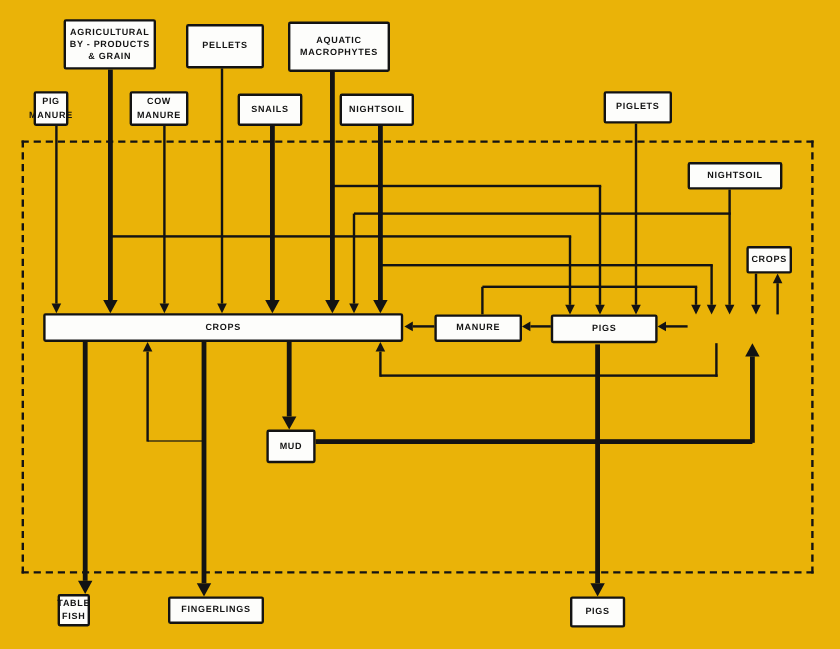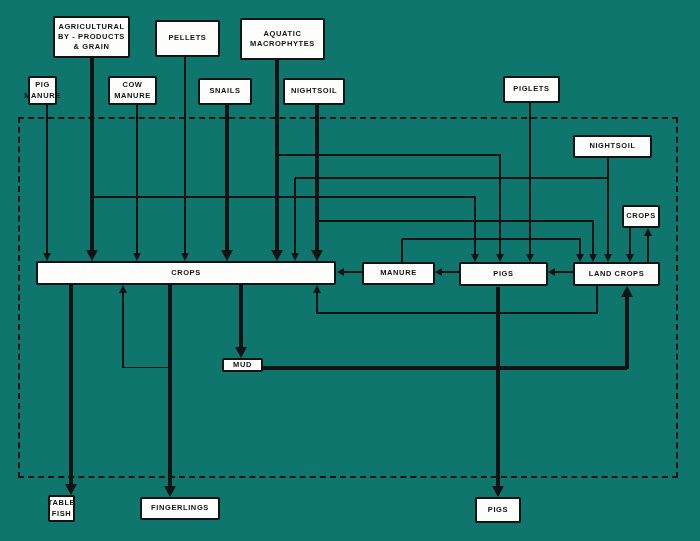--- a/index.html
+++ b/index.html
@@ -1,16 +1,16 @@
 <!DOCTYPE html>
 <html><head>
 <meta charset="utf-8">
 <style>
   html,body{margin:0;padding:0;background:#fff;}
-  #canvas{position:relative;width:700px;height:541px;background:#0f766e;overflow:hidden;
+  #canvas{position:relative;width:700px;height:541px;background:#eab308;overflow:hidden;
           font-family:"Liberation Sans",sans-serif;}
   .box{position:absolute;border:2px solid #131313;background:#fdfdfb;border-radius:2px;
        display:flex;align-items:center;justify-content:center;text-align:center;
        font-weight:bold;font-size:7.5px;line-height:1.35;letter-spacing:.6px;color:#131313;
        white-space:pre-line;box-sizing:border-box;z-index:4;}
   .boundary{position:absolute;left:18px;top:117px;width:660px;height:361px;
             border:2px dashed #131313;box-sizing:border-box;z-index:0;}
   .v,.h{position:absolute;background:#131313;z-index:1;}
   .v{width:1.5px;} .h{height:1.5px;}
   .v.tk{width:4px;} .h.tk{height:4px;}
@@ -39,22 +39,21 @@
   <div class="box" style="left:108px;top:76px;width:49px;height:29px">COW
 MANURE</div>
   <div class="box" style="left:198px;top:78px;width:54px;height:27px">SNAILS</div>
   <div class="box" style="left:283px;top:78px;width:62px;height:27px">NIGHTSOIL</div>
   <div class="box" style="left:503px;top:76px;width:57px;height:27px">PIGLETS</div>
   <div class="box" style="left:573px;top:135px;width:79px;height:23px">NIGHTSOIL</div>
   <div class="box" style="left:622px;top:205px;width:38px;height:23px">CROPS</div>
   <div class="box" style="left:36px;top:261px;width:300px;height:24px">CROPS</div>
   <div class="box" style="left:362px;top:262px;width:73px;height:23px">MANURE</div>
   <div class="box" style="left:459px;top:262px;width:89px;height:24px">PIGS</div>
-  <div class="box" style="left:573px;top:262px;width:87px;height:24px">LAND CROPS</div>
-  <div class="box" style="left:222px;top:358px;width:41px;height:14px">MUD</div>
+  <div class="box" style="left:222px;top:358px;width:41px;height:28px">MUD</div>
   <div class="box" style="left:48px;top:495px;width:27px;height:27px">TABLE
 FISH</div>
   <div class="box" style="left:140px;top:497px;width:80px;height:23px">FINGERLINGS</div>
   <div class="box" style="left:475px;top:497px;width:46px;height:26px">PIGS</div>
 
   <div class="v" style="left:46.25px;top:105px;height:148px"></div>
   <div class="ah dn-sm" style="left:42.5px;top:253px"></div>
   <div class="v tk" style="left:90px;top:58px;height:192px"></div>
   <div class="ah dn-lg" style="left:86px;top:250px"></div>
   <div class="v" style="left:136.25px;top:105px;height:148px"></div>

